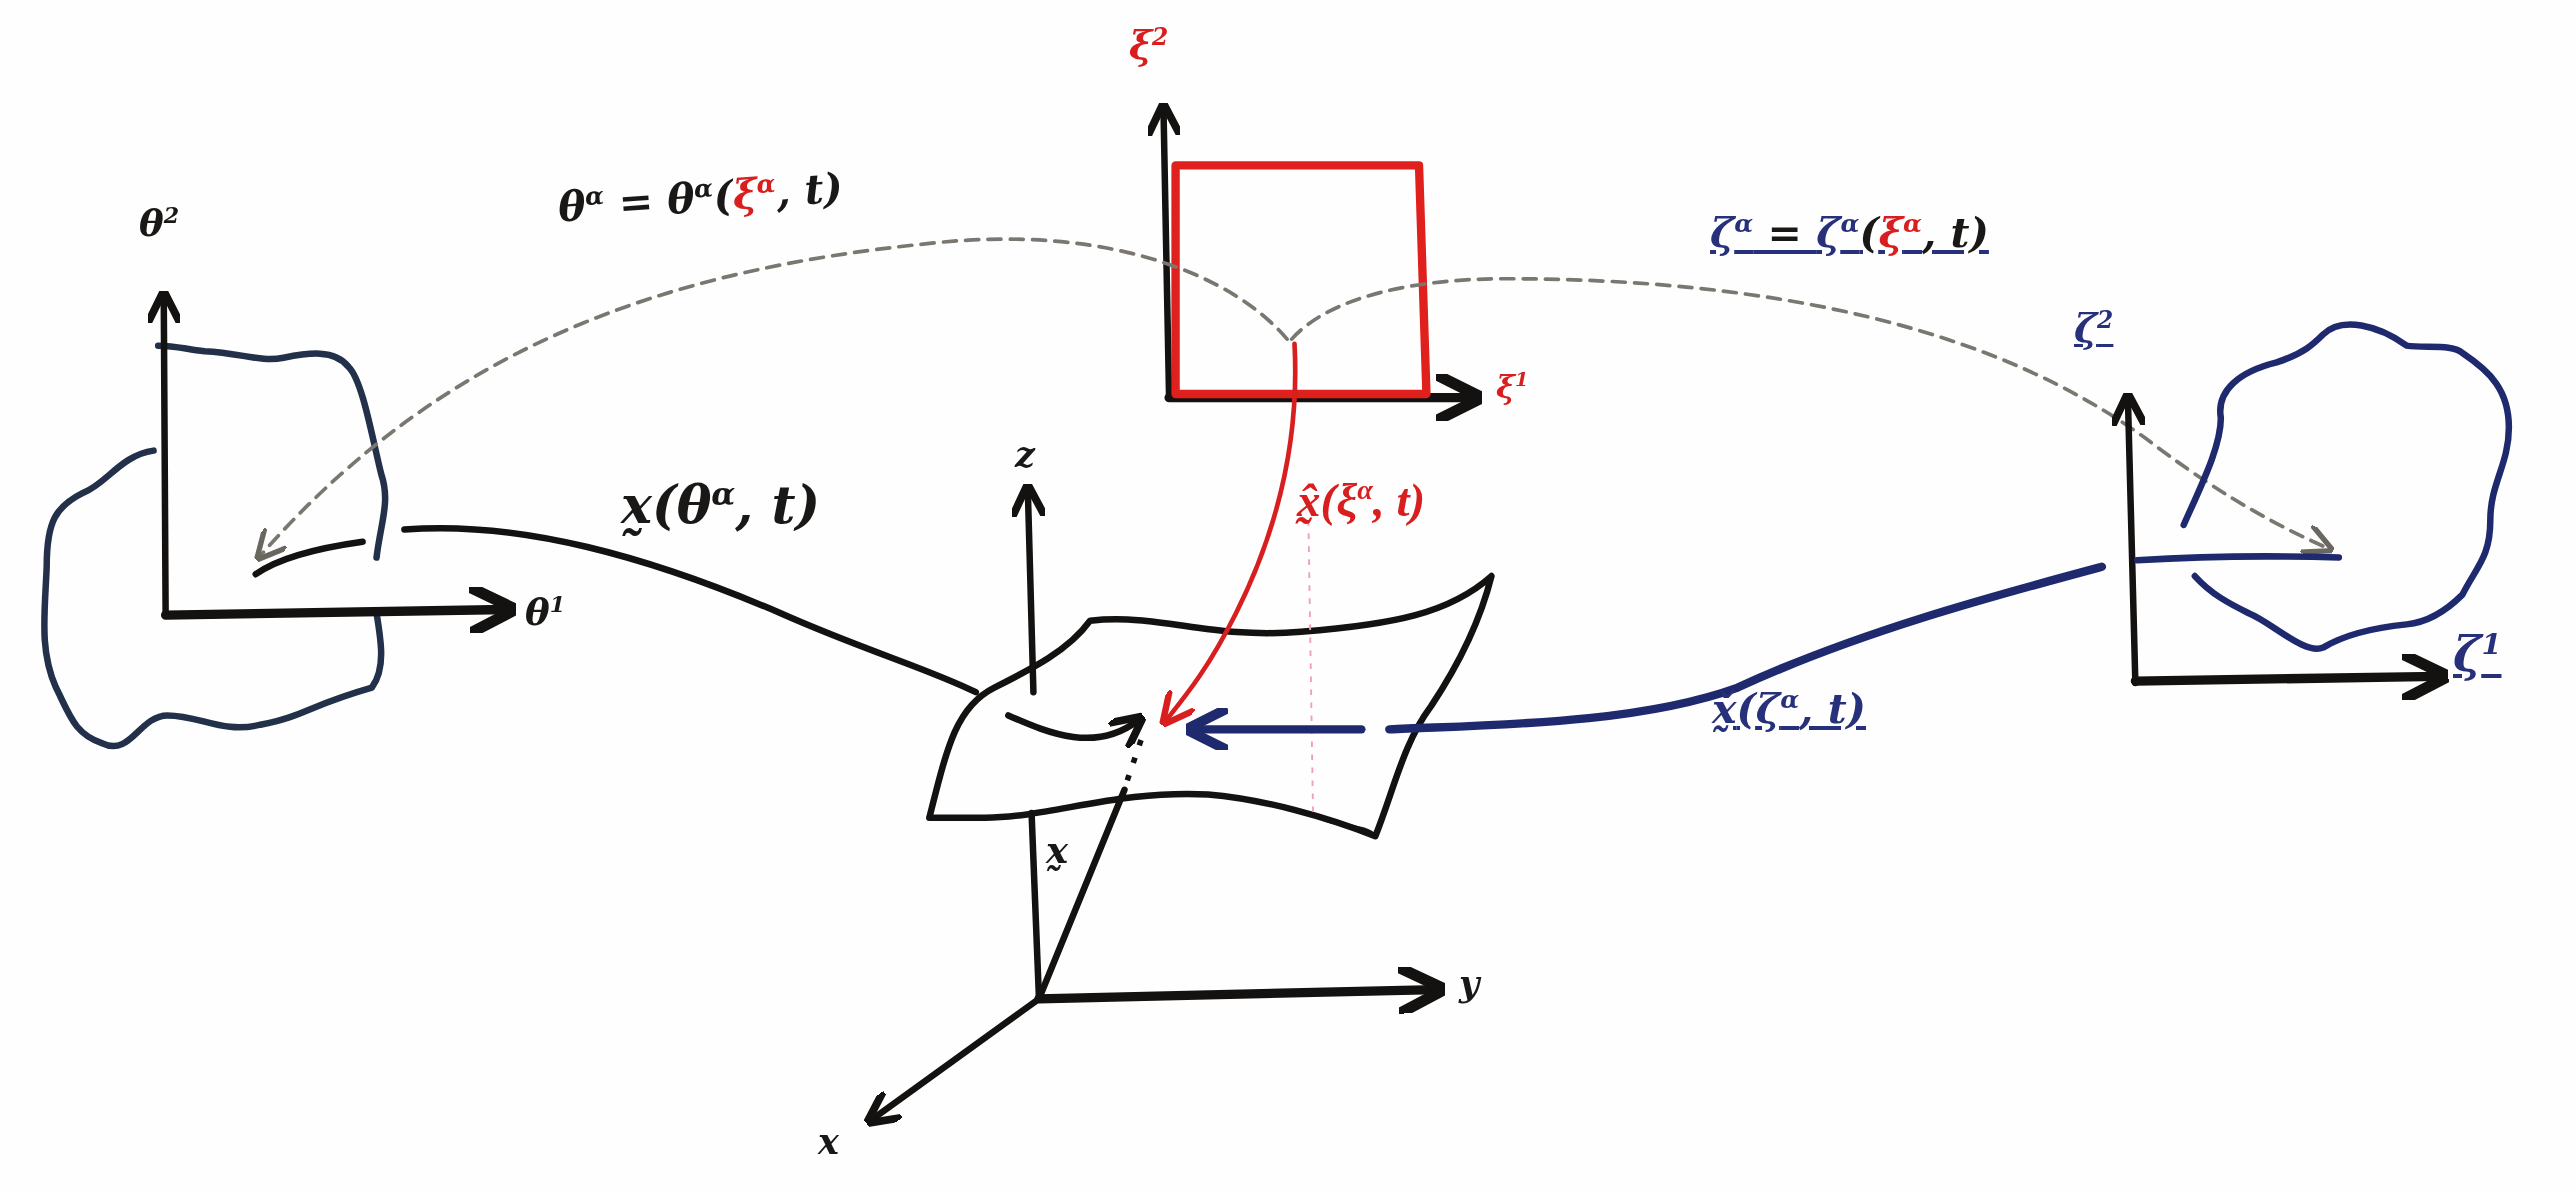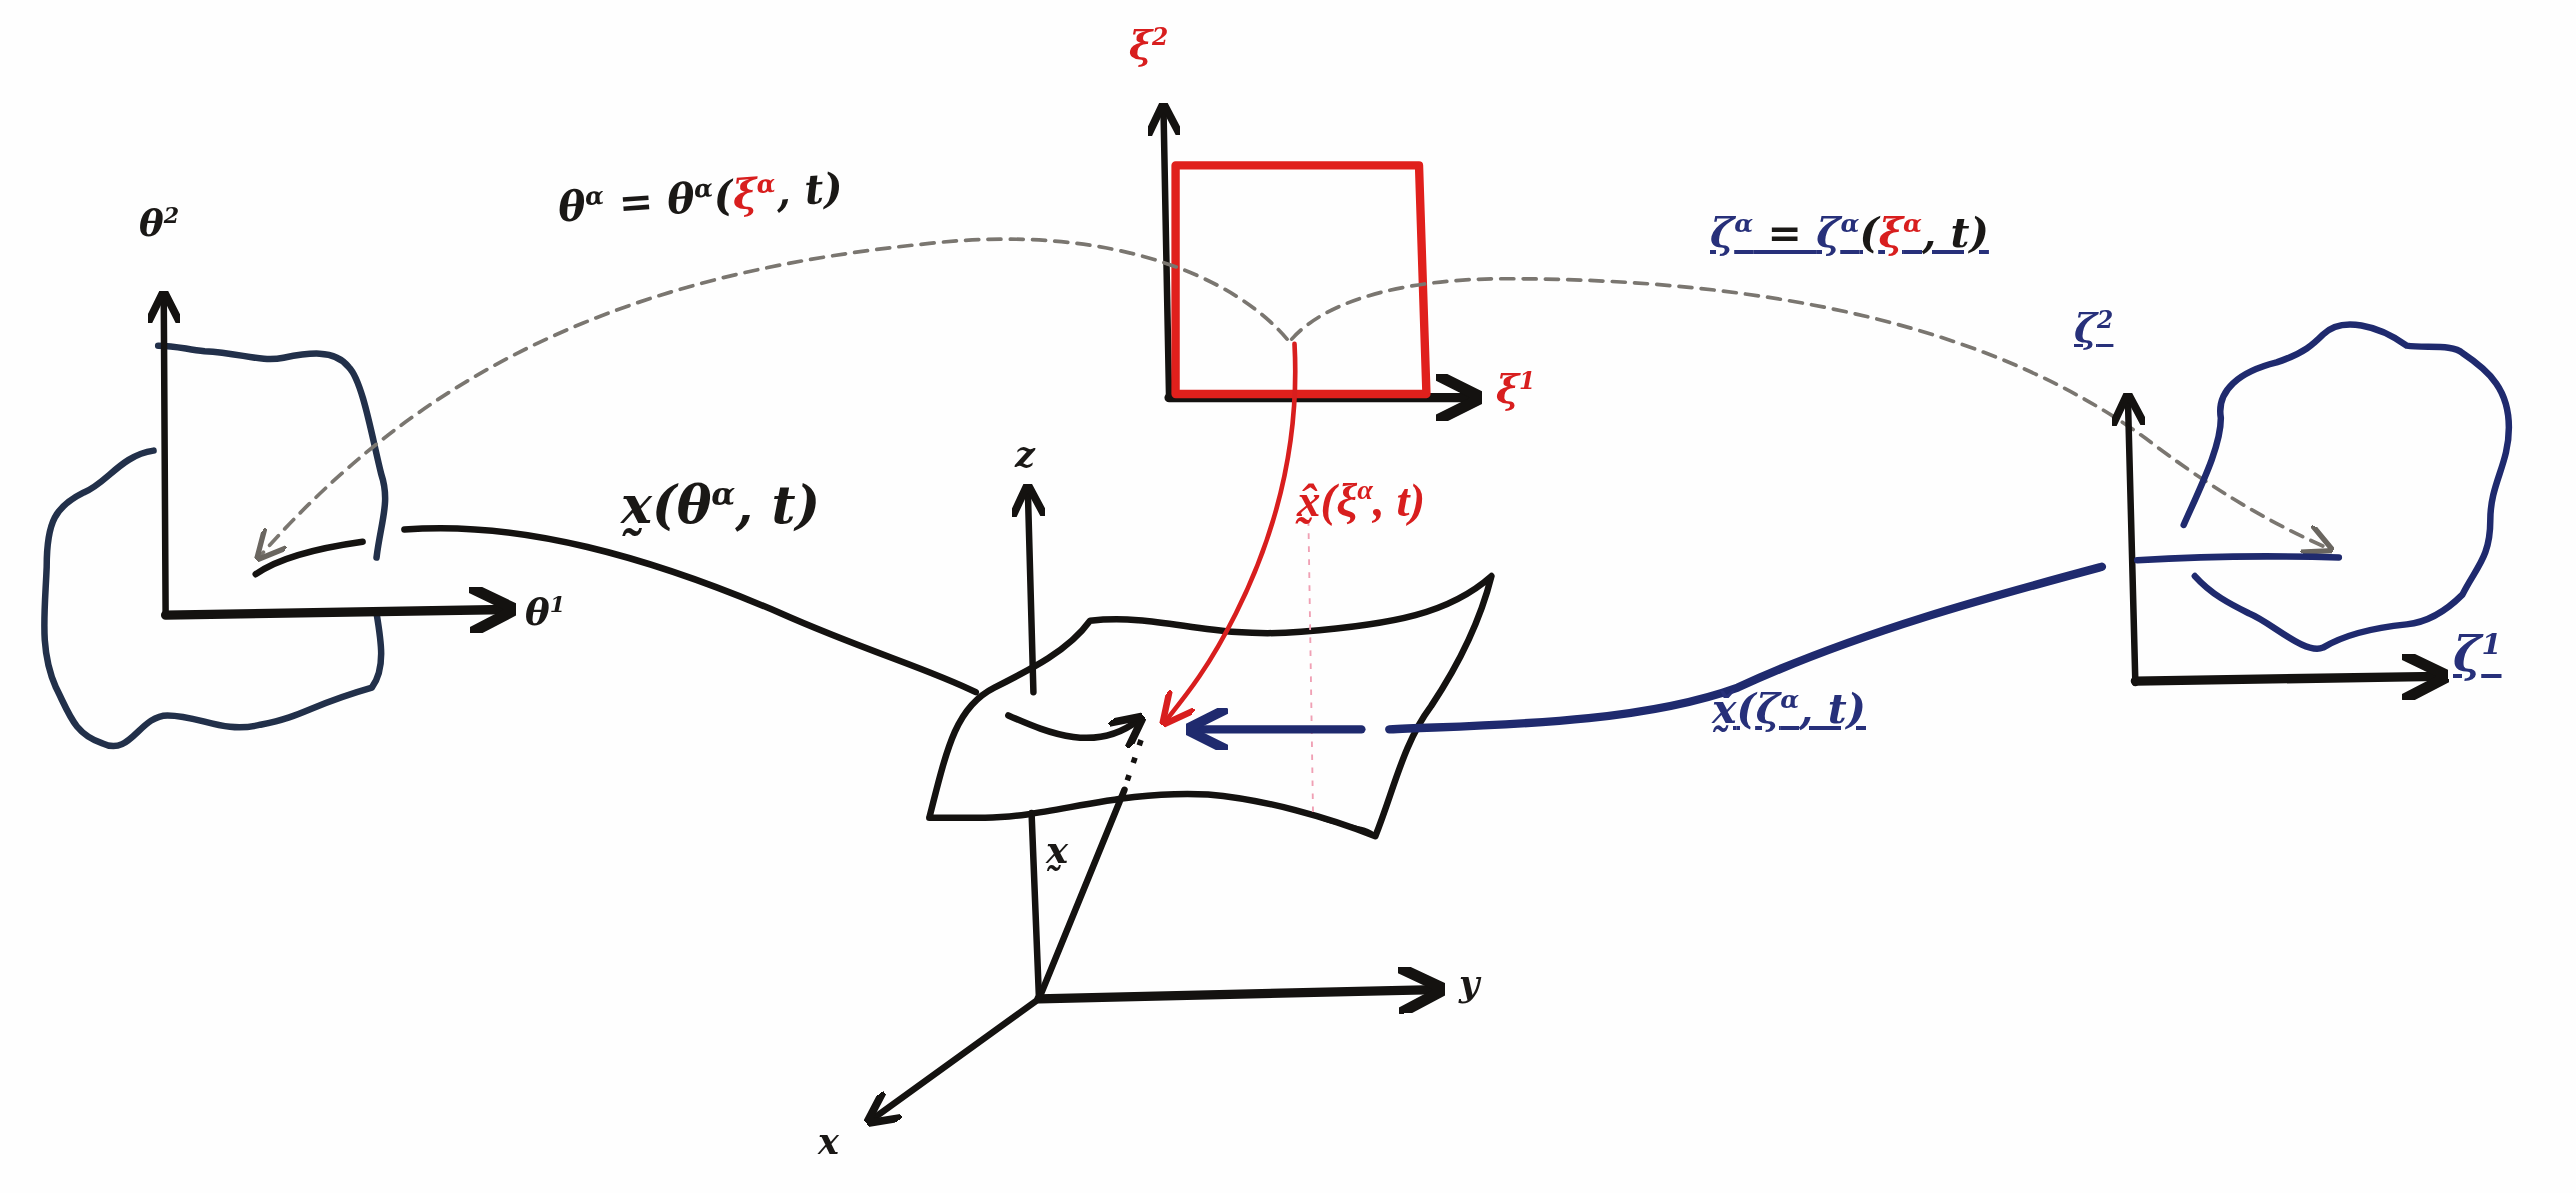--- a/index.html
+++ b/index.html
@@ -93,21 +93,21 @@
   <div class="lbl k" style="left:139px;top:204px;font-size:37px;">
     <span>θ</span><sup>2</sup>
   </div>
   <div class="lbl k" style="left:525px;top:593px;font-size:37px;">
     <span>θ</span><sup>1</sup>
   </div>
 
   <div class="lbl r" style="left:1129px;top:26px;font-size:39px;text-align:right;">
     <span>ξ</span><sup>2</sup>
   </div>
-  <div class="lbl r" style="left:1496px;top:370px;font-size:39px;">
+  <div class="lbl r" style="left:1496px;top:370px;font-size:32px;">
     <span>ξ</span><sup>1</sup>
   </div>
 
   <div class="lbl b" style="left:2074px;top:309px;font-size:39px;">
     <span>ζ</span><sup>2</sup>
   </div>
   <div class="lbl b" style="left:2453px;top:630px;font-size:48px;">
     <span>ζ</span><sup>1</sup>
   </div>
 

